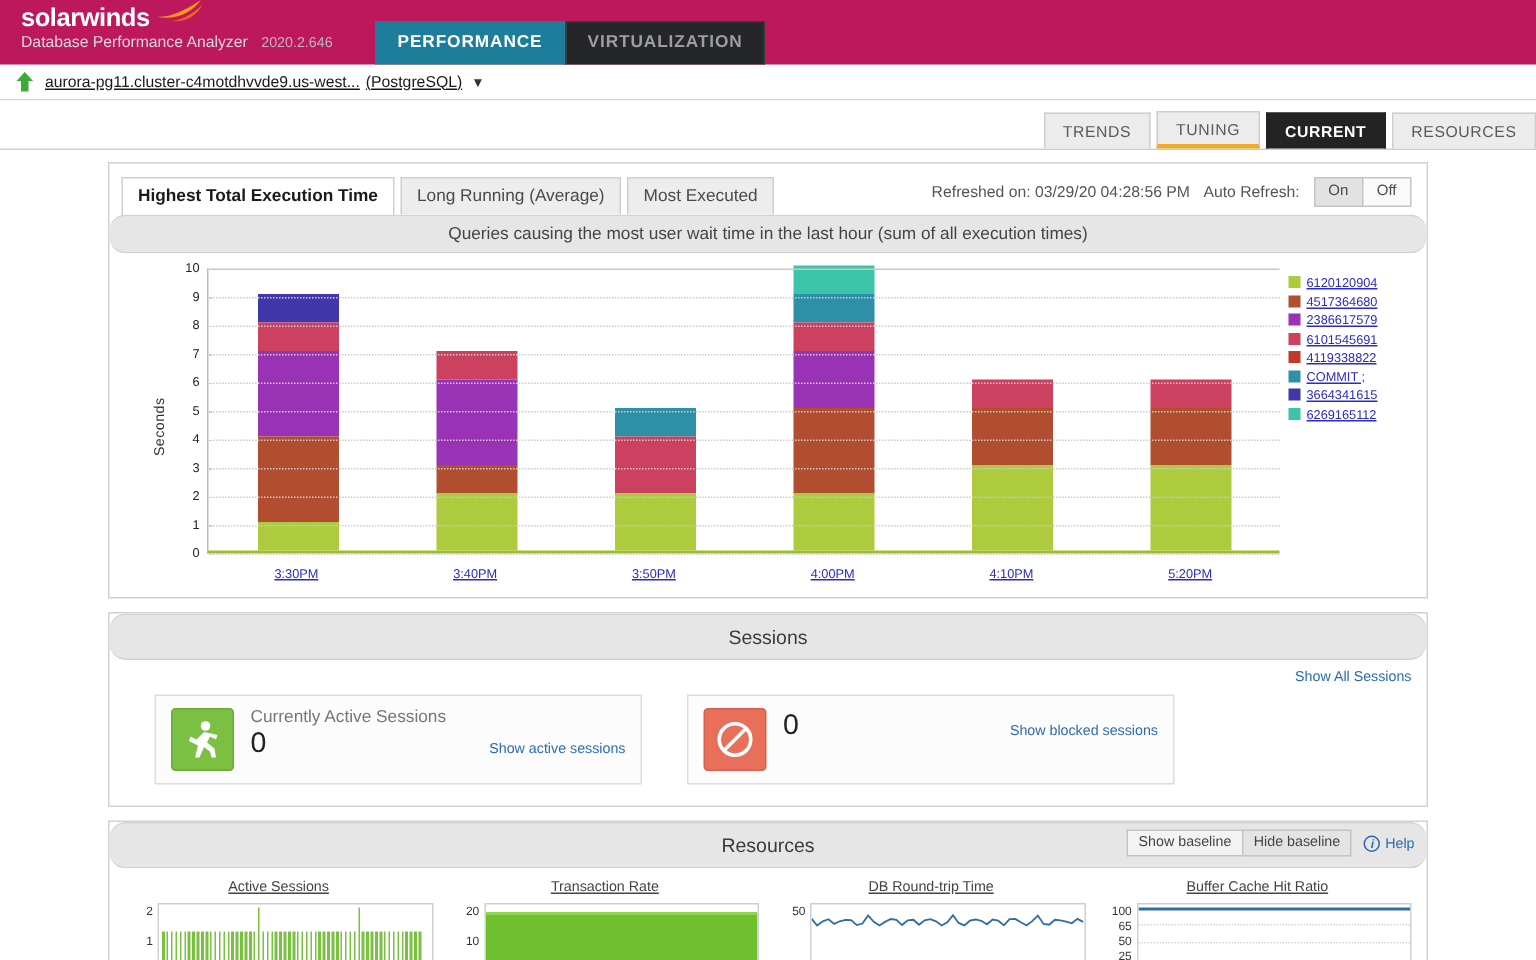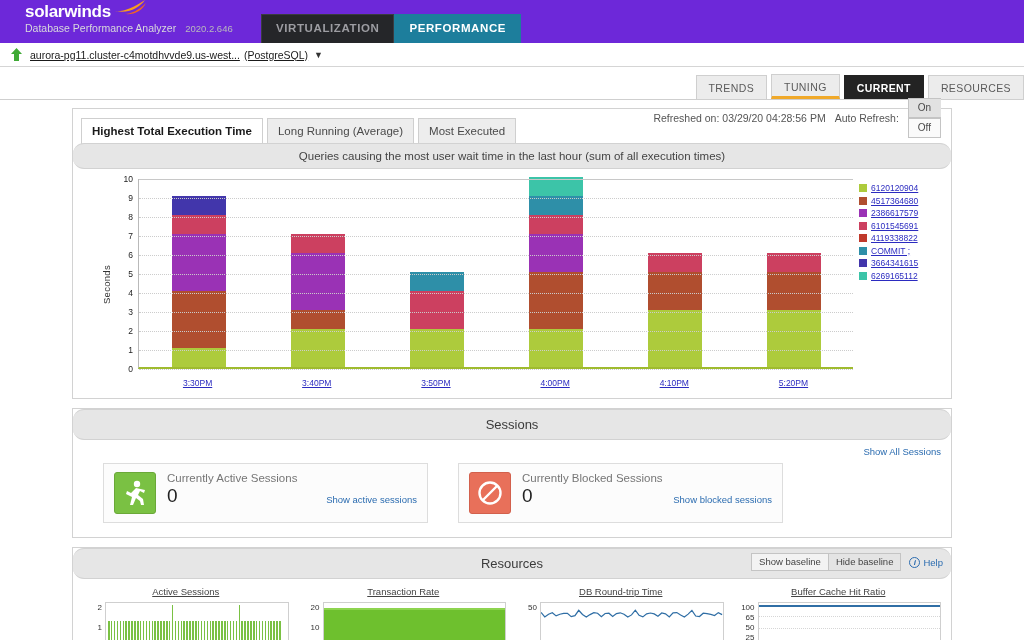--- a/index.html
+++ b/index.html
@@ -8,24 +8,23 @@
     width: 1024px; height: 640px;
     background: #ffffff;
     font-family: "Liberation Sans", sans-serif;
     overflow: hidden;
   }
 
   
   .topbar {
     position: relative;
     height: 43px;
-    background: #6d28d9;
+    background: #be185d;
     display: flex;
     align-items: flex-start;
-    padding-left: 11px;
   }
   .brand { padding: 3px 0 0 14px; width: 250px; }
   .brand-logo-row { display: flex; align-items: flex-start; }
   .brand-name {
     color: #ffffff; font-size: 17px; font-weight: bold;
     letter-spacing: -0.3px; line-height: 17px;
   }
   .brand-swoosh { margin-left: 2px; margin-top: -4px; }
   .brand-sub-row { display: flex; align-items: baseline; margin-top: 2px; }
   .brand-sub { color: #d8d8dc; font-size: 10.5px; }
@@ -111,21 +110,21 @@
     background: #ffffff; color: #1a1a1a; font-weight: bold;
     border-color: #cfcfcf; position: relative; top: 1px;
     padding-bottom: 6px;
   }
   .refresh-area {
     position: absolute; right: 10px; bottom: 5px;
     display: flex; align-items: center; gap: 9px;
   }
   .refreshed-on { font-size: 10.5px; color: #555; }
   .auto-label { font-size: 10.5px; color: #555; }
-  .onoff { display: flex; flex-direction: column; }
+  .onoff { display: flex; }
   .onoff span {
     font-size: 10px; color: #4a4a4a; border: 1px solid #c4c4c4;
     padding: 3px 9px; background: #efefef; cursor: pointer; line-height: 12px;
   }
   .onoff span.on { background: #e2e2e2; border-right: none; }
   .onoff span.off { background: #fafafa; }
 
   .panel-head {
     background: #e6e6e6; border-top: 1px solid #d2d2d2;
     border-bottom: 1px solid #d2d2d2;
@@ -273,22 +272,22 @@
         </svg>
       </span>
     </div>
     <div class="brand-sub-row">
       <span class="brand-sub">Database Performance Analyzer</span>
       <span class="brand-ver">2020.2.646</span>
     </div>
   </div>
 
   <div class="main-tabs">
+    <div class="mtab active">PERFORMANCE</div>
     <div class="mtab">VIRTUALIZATION</div>
-    <div class="mtab active">PERFORMANCE</div>
   </div>
 
 </div>
 
 <div class="instancebar">
   <span class="up-arrow">
     <svg width="13" height="14" viewBox="0 0 13 14">
         <path d="M6.5 0 L12 6 L9 6 L9 13 L4 13 L4 6 L1 6 Z" fill="#3faa35"></path>
       </svg>
   </span>
@@ -473,21 +472,20 @@
         </div>
 
         <div class="session-box">
           <div class="session-icon red">
             <svg width="26" height="26" viewBox="0 0 26 26">
               <circle cx="13" cy="13" r="10.5" fill="none" stroke="#ffffff" stroke-width="2.4"></circle>
               <line x1="6" y1="20" x2="20" y2="6" stroke="#ffffff" stroke-width="2.4"></line>
             </svg>
           </div>
           <div class="session-text">
-            <div class="session-title">Currently Blocked Sessions</div>
             <div class="session-bottom">
               <span class="session-count">0</span>
               <a class="session-link">Show blocked sessions</a>
             </div>
           </div>
         </div>
 
       </div>
     </div>
   </div>

